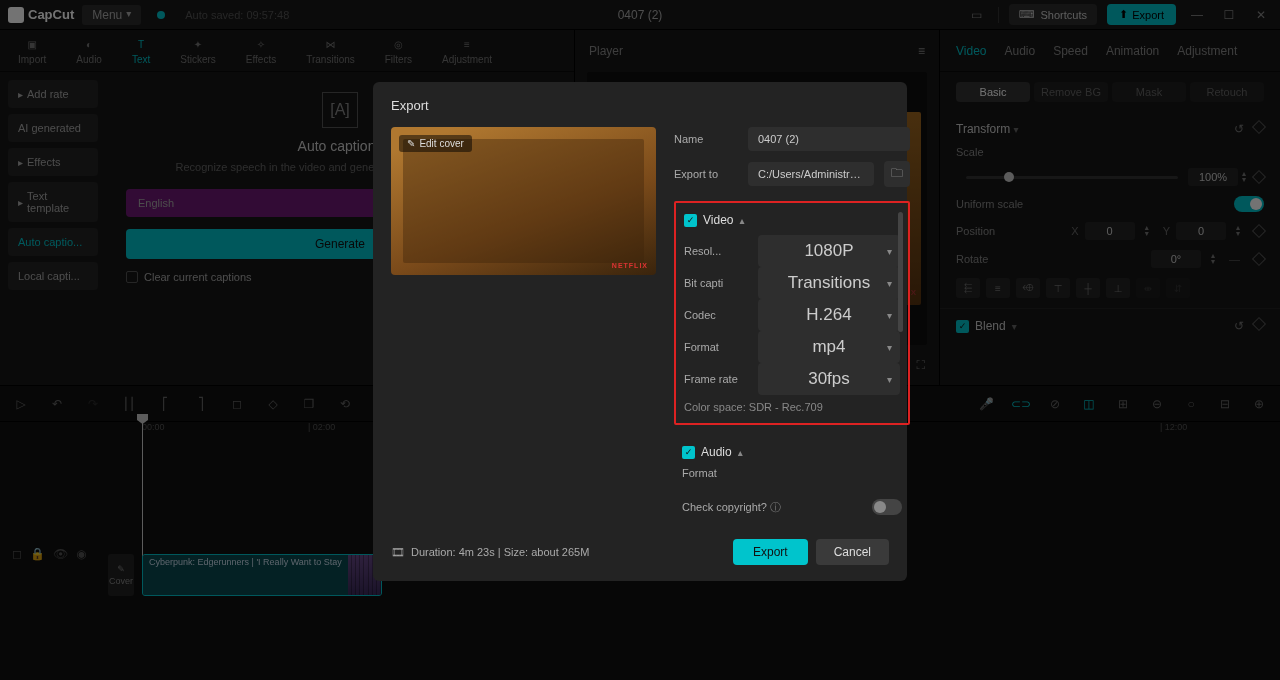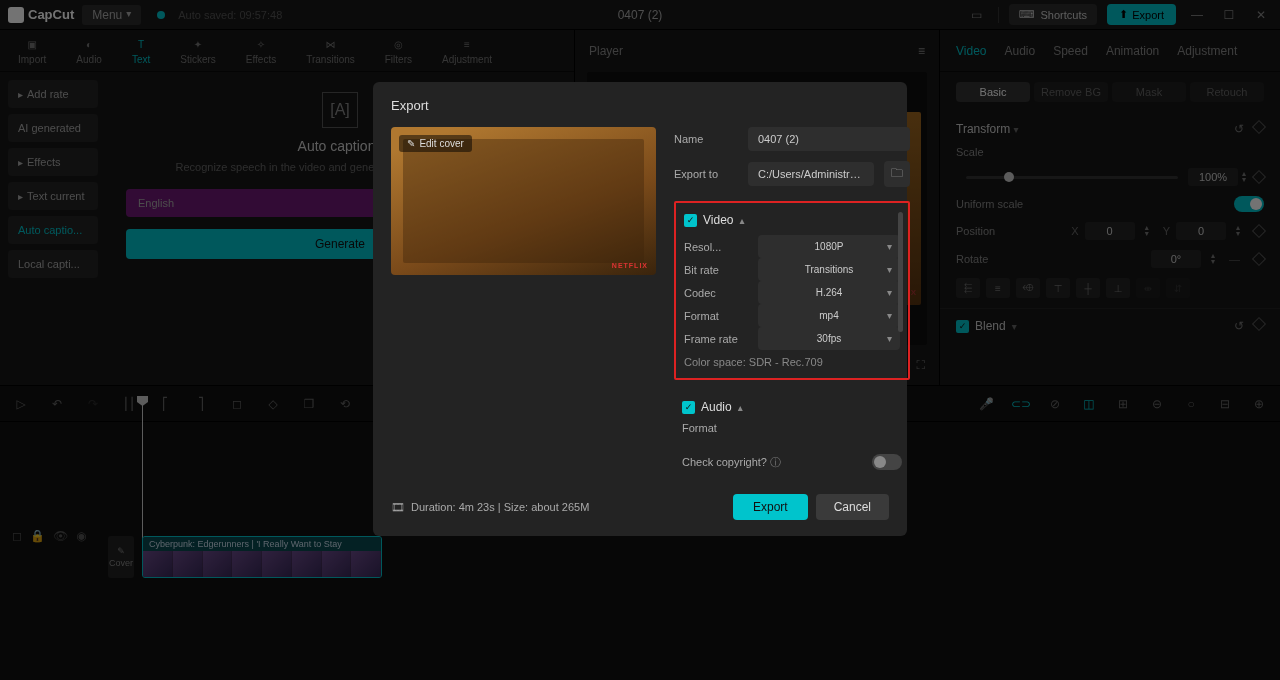--- a/index.html
+++ b/index.html
@@ -3,21 +3,21 @@
 <meta charset="utf-8">
 <style>
 * { margin: 0; padding: 0; box-sizing: border-box; font-family: -apple-system, BlinkMacSystemFont, "Segoe UI", Arial, sans-serif; }
 body { background: #0a0a0a; color: #ccc; width: 1280px; height: 680px; overflow: hidden; position: relative; font-size: 12px; }
 
 
 .topbar { height: 30px; background: #1a1a1a; display: flex; align-items: center; padding: 0 8px; border-bottom: 1px solid #000; }
 .logo { display: flex; align-items: center; gap: 4px; font-weight: 700; color: #fff; font-size: 13px; margin-right: 8px; }
 .logo-icon { width: 16px; height: 16px; background: #fff; border-radius: 3px; }
 .menu-btn { background: #2e2e2e; color: #aaa; border: none; padding: 3px 10px; border-radius: 3px; font-size: 12px; cursor: pointer; display: flex; align-items: flex-start; gap: 4px; }
-.autosave { color: #555; margin-left: 16px; display: flex; align-items: center; gap: 13px; font-size: 11px; }
+.autosave { color: #555; margin-left: 16px; display: flex; align-items: center; gap: 20px; font-size: 11px; }
 .autosave-dot { width: 8px; height: 8px; background: #00c4cc; border-radius: 50%; }
 .title-center { position: absolute; left: 50%; transform: translateX(-50%); color: #aaa; font-size: 12px; }
 .topbar-right { margin-left: auto; display: flex; align-items: center; gap: 10px; }
 .topbar-iconbtn { width: 22px; height: 22px; display: flex; align-items: center; justify-content: center; color: #888; cursor: pointer; }
 .shortcuts-btn { background: #2e2e2e; color: #ccc; border: none; padding: 4px 10px; border-radius: 4px; font-size: 11px; display: flex; align-items: center; gap: 6px; cursor: pointer; }
 .export-top-btn { background: #00c4cc; color: #000; border: none; padding: 4px 12px; border-radius: 4px; font-size: 11px; display: flex; align-items: center; gap: 4px; cursor: pointer; font-weight: 500; }
 
 
 .main-row { display: flex; height: 355px; }
 .left-panel { width: 575px; background: #181818; display: flex; border-right: 1px solid #000; }
@@ -75,39 +75,39 @@
 .tl-right-tools { margin-left: auto; display: flex; gap: 16px; }
 .timeline-ruler { height: 18px; display: flex; color: #555; font-size: 9px; position: relative; margin-left: 130px; }
 .ruler-mark { position: absolute; }
 .timeline-tracks { padding: 8px 0; position: relative; }
 .playhead { position: absolute; left: 142px; top: -22px; bottom: 0; width: 1px; background: #ccc; }
 .playhead-head { position: absolute; top: -4px; left: -5px; width: 11px; height: 10px; background: #ccc; clip-path: polygon(0 0, 100% 0, 100% 60%, 50% 100%, 0 60%); }
 .track-row { display: flex; align-items: center; height: 52px; margin-bottom: 4px; }
 .track-head { width: 100px; display: flex; gap: 8px; padding-left: 12px; color: #555; }
 .clip-slot { flex: 1; position: relative; }
 .cover-btn { position: absolute; left: 8px; width: 26px; height: 42px; background: #222; border-radius: 3px; display: flex; flex-direction: column; align-items: center; justify-content: center; color: #888; font-size: 9px; cursor: pointer; gap: 2px; }
-.clip { position: absolute; left: 42px; height: 42px; width: 240px; background: #0a4a50; border: 1px solid #00c4cc; border-radius: 3px; display: flex; flex-direction: column; overflow: hidden; }
+.clip { position: absolute; left: 42px; height: 42px; width: 240px; background: #0a4a50; border: 1px solid #00c4cc; border-radius: 3px; display: flex; overflow: hidden; }
 .clip-title { font-size: 9px; color: #cde; padding: 2px 6px; background: rgba(10,74,80,.9); white-space: nowrap; overflow: hidden; }
 .clip-thumbs { flex: 1; display: flex; }
 .clip-thumbs div { flex: 1; background: linear-gradient(135deg,#6a4a8a,#3a2a5a); border-right: 1px solid rgba(0,0,0,.3); }
 
 
 .overlay { position: absolute; inset: 0; background: rgba(0,0,0,.55); display: flex; align-items: flex-start; justify-content: center; padding-top: 82px; }
 .modal { width: 534px; background: #232323; border-radius: 6px; padding: 16px 18px; }
 .modal-title { color: #ddd; font-size: 13px; margin-bottom: 14px; }
 .modal-body { display: flex; gap: 18px; }
 .cover-preview { width: 265px; height: 148px; background: linear-gradient(160deg,#b07830 10%,#7a4a1a 60%,#3a240c); border-radius: 4px; position: relative; overflow: hidden; }
 .cover-content { position: absolute; inset: 12px; background: rgba(60,35,10,.4); border-radius: 2px; }
 .edit-cover { position: absolute; top: 8px; left: 8px; background: rgba(0,0,0,.5); color: #ddd; padding: 3px 8px; border-radius: 3px; font-size: 10px; display: flex; align-items: center; gap: 4px; cursor: pointer; }
 .cover-netflix { position: absolute; right: 8px; bottom: 6px; color: #d33; font-size: 7px; font-weight: bold; letter-spacing: 1px; }
 .form-col { flex: 1; display: flex; flex-direction: column; gap: 10px; padding-right: 8px; }
 .form-row { display: flex; align-items: center; gap: 10px; }
 .form-label { width: 64px; color: #aaa; font-size: 11px; }
 .form-input { flex: 1; background: #2e2e2e; color: #ccc; padding: 6px 10px; border-radius: 4px; font-size: 11px; border: none; }
-.form-select { flex: 1; background: #2e2e2e; color: #ccc; padding: 6px 10px; border-radius: 4px; font-size: 10px; display: flex; align-items: center; justify-content: center; position: relative; cursor: pointer; }
+.form-select { flex: 1; background: #2e2e2e; color: #ccc; padding: 6px 10px; border-radius: 4px; font-size: 17px; display: flex; align-items: center; justify-content: center; position: relative; cursor: pointer; }
 .form-select .chev { position: absolute; right: 8px; color: #888; }
 .browse-btn { width: 26px; height: 26px; background: #2e2e2e; border-radius: 4px; display: flex; align-items: center; justify-content: center; color: #aaa; cursor: pointer; }
 .export-to-row .form-input { white-space: nowrap; overflow: hidden; text-overflow: ellipsis; width: 110px; flex: 1; }
 .highlight-box { border: 2px solid #d22; border-radius: 2px; padding: 10px 8px; margin-top: 4px; }
 .section-check { display: flex; align-items: center; gap: 6px; margin-bottom: 8px; color: #ddd; font-size: 12px; }
 .checkbox-sq { width: 13px; height: 13px; background: #00c4cc; border-radius: 2px; display: flex; align-items: center; justify-content: center; color: #111; font-size: 9px; }
 .color-space { color: #888; font-size: 11px; margin-top: 6px; }
 .audio-section { padding: 10px 8px 4px; }
 .copyright-row { display: flex; align-items: center; justify-content: space-between; padding: 6px 8px; color: #aaa; font-size: 11px; }
 .toggle-off { width: 30px; height: 16px; background: #444; border-radius: 8px; position: relative; }
@@ -205,39 +205,43 @@
           </div>
         <div class="sidebar-item">
             <span>AI generated</span>
           </div>
         <div class="sidebar-item">
             <span class="chev-right icon-sm"></span>
             <span>Effects</span>
           </div>
         <div class="sidebar-item">
             <span class="chev-right icon-sm"></span>
-            <span>Text current</span>
+            <span>Text template</span>
           </div>
         <div class="sidebar-item active">
             <span>Auto captio...</span>
           </div>
         <div class="sidebar-item">
             <span>Local capti...</span>
           </div>
       </div>
       <div class="left-main">
         <div class="auto-caption-box">
           <div class="auto-caption-icon">[A]</div>
           <div class="auto-caption-title">Auto captions</div>
           <div class="auto-caption-desc">Recognize speech in the video and generate captions automatically</div>
           <div class="lang-select">
               <span>English</span>
               <span class="chev-down icon-sm"></span>
             </div>
           <button class="generate-btn">Generate</button>
+          <div class="clear-caption">
+              <span class="cb"></span>
+              <span>Clear current captions</span>
+            </div>
         </div>
       </div>
     </div>
   </div>
 
   <div class="player-panel">
     <div class="player-header">
       <span>Player</span>
       <span style="cursor:pointer;">≡</span>
     </div>
@@ -370,20 +374,25 @@
       <div class="tl-tool" style="color:#00c4cc">⊂⊃</div>
       <div class="tl-tool">⊘</div>
       <div class="tl-tool" style="color:#00c4cc">◫</div>
       <div class="tl-tool">⊞</div>
       <div class="tl-tool">⊖</div>
       <div class="tl-tool">○</div>
       <div class="tl-tool">⊟</div>
       <div class="tl-tool">⊕</div>
     </div>
   </div>
+  <div class="timeline-ruler">
+    <span class="ruler-mark" style="left:12px">00:00</span>
+    <span class="ruler-mark" style="left:178px">| 02:00</span>
+    <span class="ruler-mark" style="left:1030px">| 12:00</span>
+  </div>
   <div class="timeline-tracks">
     <div class="playhead">
         <div class="playhead-head"></div>
       </div>
     <div style="height:80px"></div>
     <div class="track-row">
       <div class="track-head">
         <span>◻</span>
         <span>🔒</span>
         <span>👁</span>
@@ -446,21 +455,21 @@
             <span class="icon-sm" style="color:#888">▴</span>
           </div>
           <div class="form-row">
             <span class="form-label">Resol...</span>
             <div class="form-select">
                 <span>1080P</span>
                 <span class="chev chev-down icon-sm"></span>
               </div>
           </div>
           <div class="form-row">
-            <span class="form-label">Bit rate</span>
+            <span class="form-label">Bit capti</span>
             <div class="form-select">
                 <span>Transitions</span>
                 <span class="chev chev-down icon-sm"></span>
               </div>
           </div>
           <div class="form-row">
             <span class="form-label">Codec</span>
             <div class="form-select">
                 <span>H.264</span>
                 <span class="chev chev-down icon-sm"></span>

